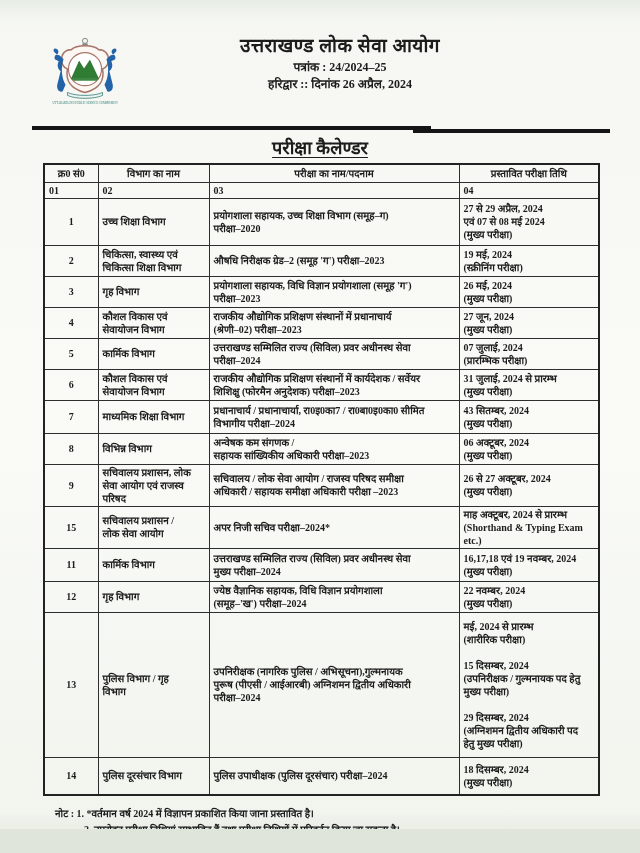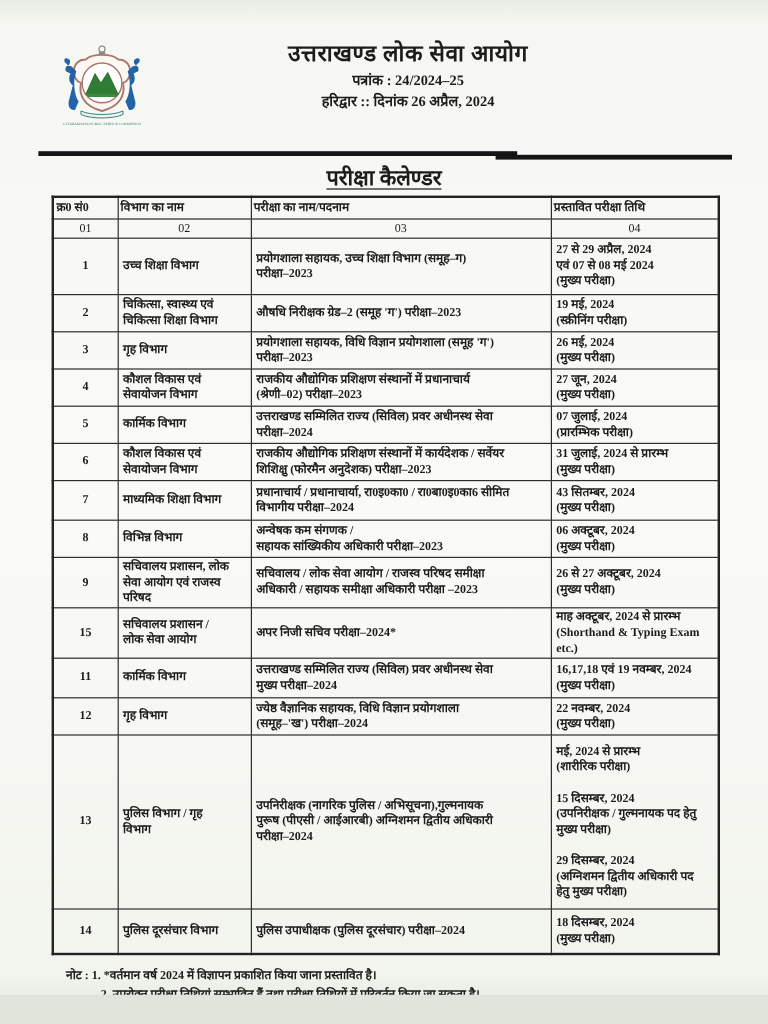--- a/index.html
+++ b/index.html
@@ -18,23 +18,23 @@
   .divider .seg2{position:absolute;right:0;top:3px;width:34%;height:4px;background:#151515;}
   
   .title-block{text-align:center;margin-top:3px;line-height:1.15;}
   .main-title{font-size:18px;font-weight:700;text-decoration:underline;text-underline-offset:3px;}
   .sub-title{font-size:11px;font-weight:700;margin-top:1px;}
   
   table.cal{border-collapse:collapse;margin:4px auto 0 43px;width:555px;table-layout:fixed;
             border:2px solid #222;}
   table.cal th,table.cal td{border:1px solid #2e2e2e;padding:1px 4px;vertical-align:middle;
             font-size:10px;line-height:1.3;font-weight:600;white-space:pre-line;word-wrap:break-word;}
-  table.cal th{font-weight:700;text-align:left;padding:2px 2px;}
+  table.cal th{font-weight:700;text-align:center;padding:2px 2px;}
   .col-sn{width:54px;} .col-dept{width:111px;} .col-exam{width:250px;} .col-date{width:140px;}
-  tr.numrow td{text-align:center;font-weight:400;}
+  tr.numrow td{text-align:left;font-weight:700;}
   td.sn{text-align:center;}
   td.dept,td.exam{text-align:left;}
   td.date{text-align:left;}
   tbody tr:nth-child(1) td{height:44px;}
   tbody tr:nth-child(2) td{height:28px;}
   tbody tr:nth-child(3) td{height:28px;}
   tbody tr:nth-child(4) td{height:28px;}
   tbody tr:nth-child(5) td{height:28px;}
   tbody tr:nth-child(6) td{height:28px;}
   tbody tr:nth-child(7) td{height:30px;}
@@ -116,21 +116,21 @@
         <td>02</td>
         <td>03</td>
         <td>04</td>
       </tr>
     </thead>
     <tbody>
       <tr>
         <td class="sn">1</td>
         <td class="dept">उच्च शिक्षा विभाग</td>
         <td class="exam">प्रयोगशाला सहायक, उच्च शिक्षा विभाग (समूह–ग)
-परीक्षा–2023</td>
+परीक्षा–2020</td>
         <td class="date">27 से 29 अप्रैल, 2024
 एवं 07 से 08 मई 2024
 (मुख्य परीक्षा)</td>
       </tr>
       <tr>
         <td class="sn">2</td>
         <td class="dept">चिकित्सा, स्वास्थ्य एवं
 चिकित्सा शिक्षा विभाग</td>
         <td class="exam">औषधि निरीक्षक ग्रेड–2 (समूह 'ग') परीक्षा–2023</td>
         <td class="date">19 मई, 2024
@@ -166,21 +166,21 @@
         <td class="dept">कौशल विकास एवं
 सेवायोजन विभाग</td>
         <td class="exam">राजकीय औद्योगिक प्रशिक्षण संस्थानों में कार्यदेशक / सर्वेयर
 शिशिक्षु (फोरमैन अनुदेशक) परीक्षा–2023</td>
         <td class="date">31 जुलाई, 2024 से प्रारम्भ
 (मुख्य परीक्षा)</td>
       </tr>
       <tr>
         <td class="sn">7</td>
         <td class="dept">माध्यमिक शिक्षा विभाग</td>
-        <td class="exam">प्रधानाचार्य / प्रधानाचार्या, रा0इ0का0 / रा0बा0इ0का6 सीमित
+        <td class="exam">प्रधानाचार्य / प्रधानाचार्या, रा0इ0का7 / रा0बा0इ0का0 सीमित
 विभागीय परीक्षा–2024</td>
         <td class="date">43 सितम्बर, 2024
 (मुख्य परीक्षा)</td>
       </tr>
       <tr>
         <td class="sn">8</td>
         <td class="dept">विभिन्न विभाग</td>
         <td class="exam">अन्वेषक कम संगणक /
 सहायक सांख्यिकीय अधिकारी परीक्षा–2023</td>
         <td class="date">06 अक्टूबर, 2024

